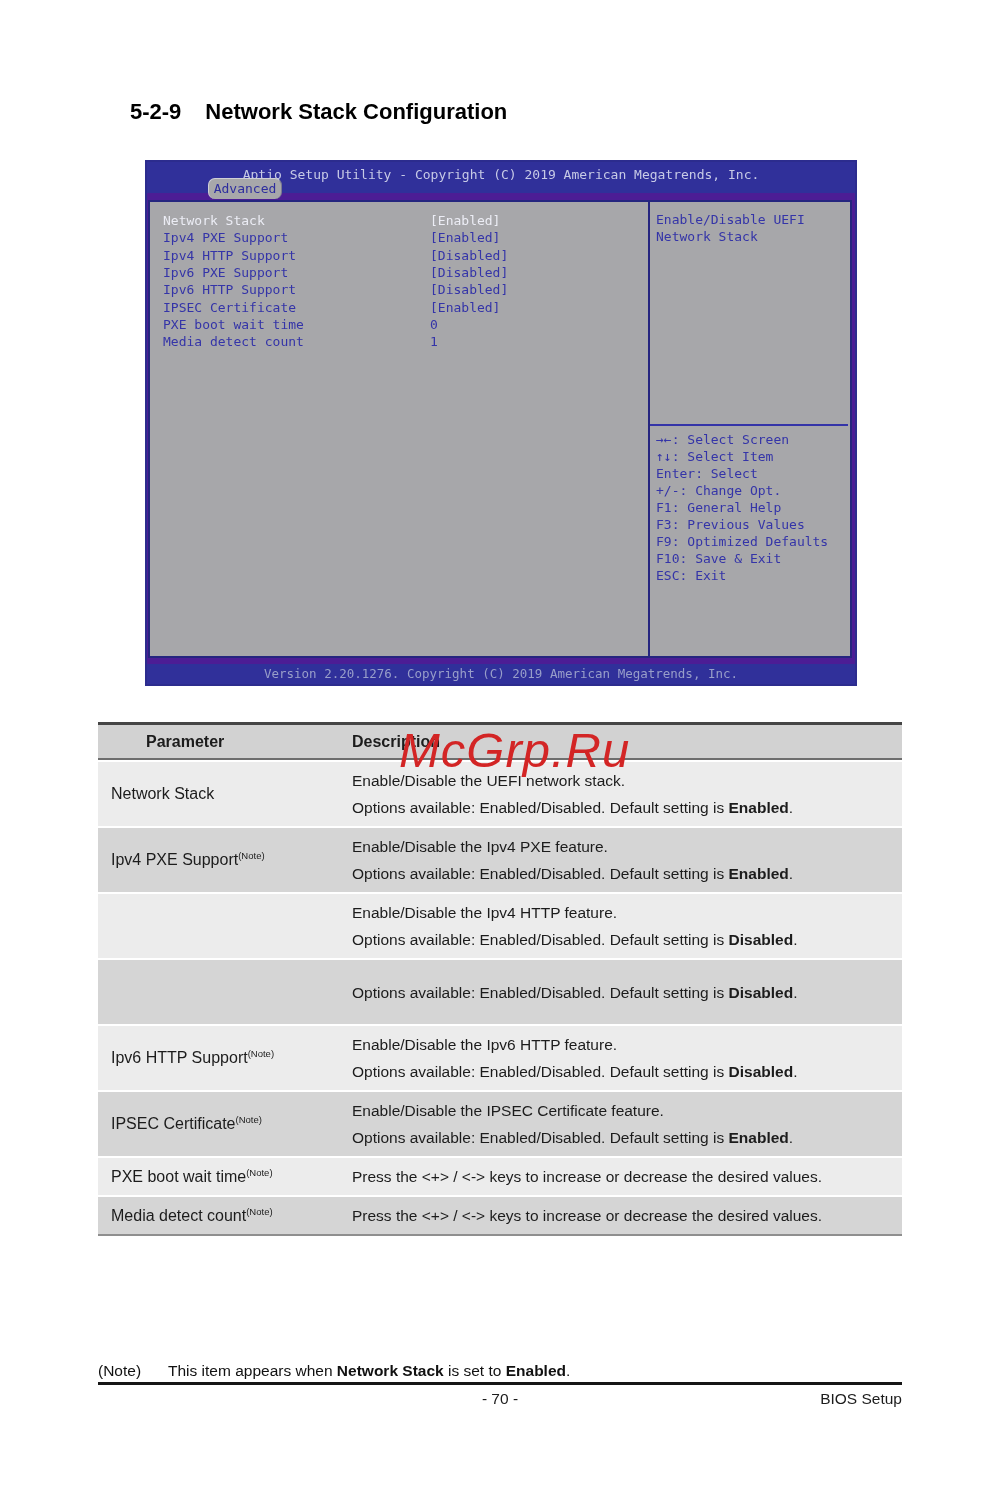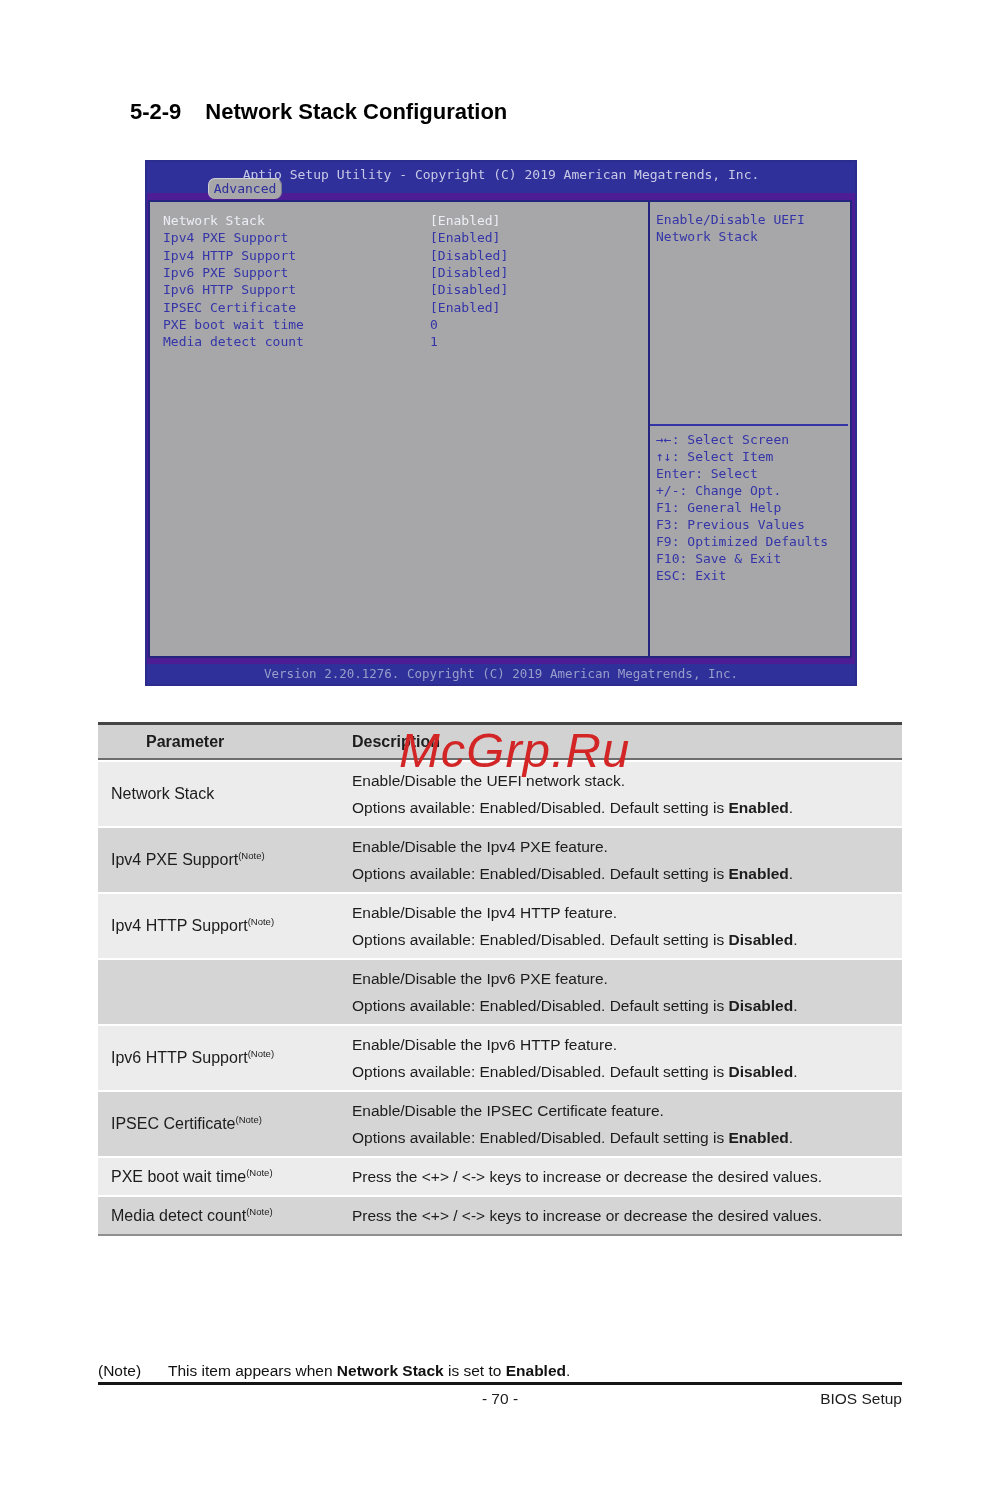--- a/index.html
+++ b/index.html
@@ -157,31 +157,27 @@
         <div class="trow alt">
     <div class="tcell-param">
       <span><span class="pname">Ipv4 PXE Support</span><sup class="pnote">(Note)</sup></span>
     </div>
     <div class="tcell-desc">
       <div class="dline d1">Enable/Disable the Ipv4 PXE feature.</div>
       <div class="dline d2"><span class="d2pre">Options available: Enabled/Disabled. Default setting is </span><b class="d2bold">Enabled</b><span class="d2post">.</span></div>
     </div>
   </div>
         <div class="trow">
-    <div class="tcell-param">
-      <span><span class="pname">Ipv4 HTTP Support</span><sup class="pnote">(Note)</sup></span>
-    </div>
     <div class="tcell-desc">
       <div class="dline d1">Enable/Disable the Ipv4 HTTP feature.</div>
       <div class="dline d2"><span class="d2pre">Options available: Enabled/Disabled. Default setting is </span><b class="d2bold">Disabled</b><span class="d2post">.</span></div>
     </div>
   </div>
         <div class="trow alt">
     <div class="tcell-desc">
-      <div class="dline d1">Enable/Disable the Ipv6 PXE feature.</div>
       <div class="dline d2"><span class="d2pre">Options available: Enabled/Disabled. Default setting is </span><b class="d2bold">Disabled</b><span class="d2post">.</span></div>
     </div>
   </div>
         <div class="trow">
     <div class="tcell-param">
       <span><span class="pname">Ipv6 HTTP Support</span><sup class="pnote">(Note)</sup></span>
     </div>
     <div class="tcell-desc">
       <div class="dline d1">Enable/Disable the Ipv6 HTTP feature.</div>
       <div class="dline d2"><span class="d2pre">Options available: Enabled/Disabled. Default setting is </span><b class="d2bold">Disabled</b><span class="d2post">.</span></div>

